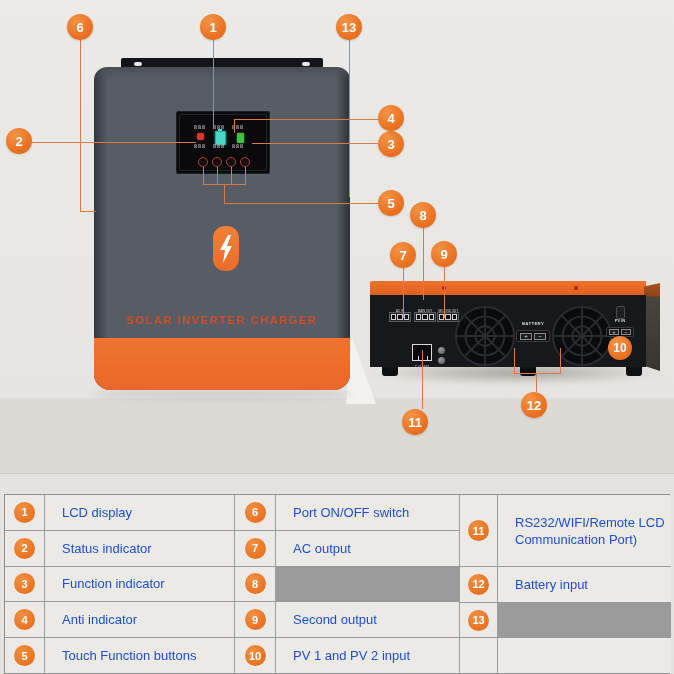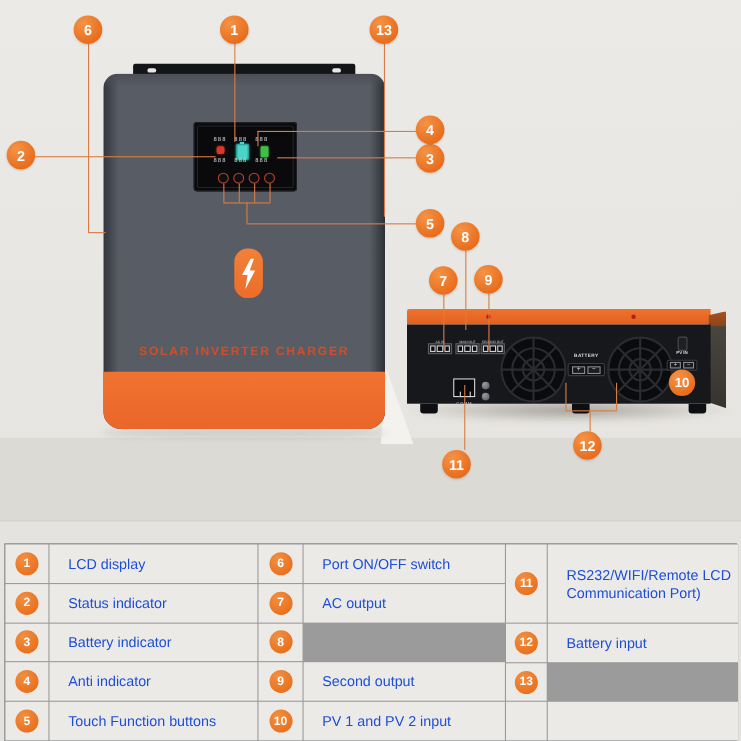--- a/index.html
+++ b/index.html
@@ -278,21 +278,21 @@
           </div>
         <div class="lg-cell">
             <span class="lg-label">Status indicator</span>
           </div>
       </div>
       <div class="lg-row w1">
         <div class="lg-cell lg-badge-cell">
             <span class="badge">3</span>
           </div>
         <div class="lg-cell">
-            <span class="lg-label">Battery indicator</span>
+            <span class="lg-label">Function indicator</span>
           </div>
       </div>
       <div class="lg-row w1">
         <div class="lg-cell lg-badge-cell">
             <span class="badge">4</span>
           </div>
         <div class="lg-cell">
             <span class="lg-label">Anti indicator</span>
           </div>
       </div>

